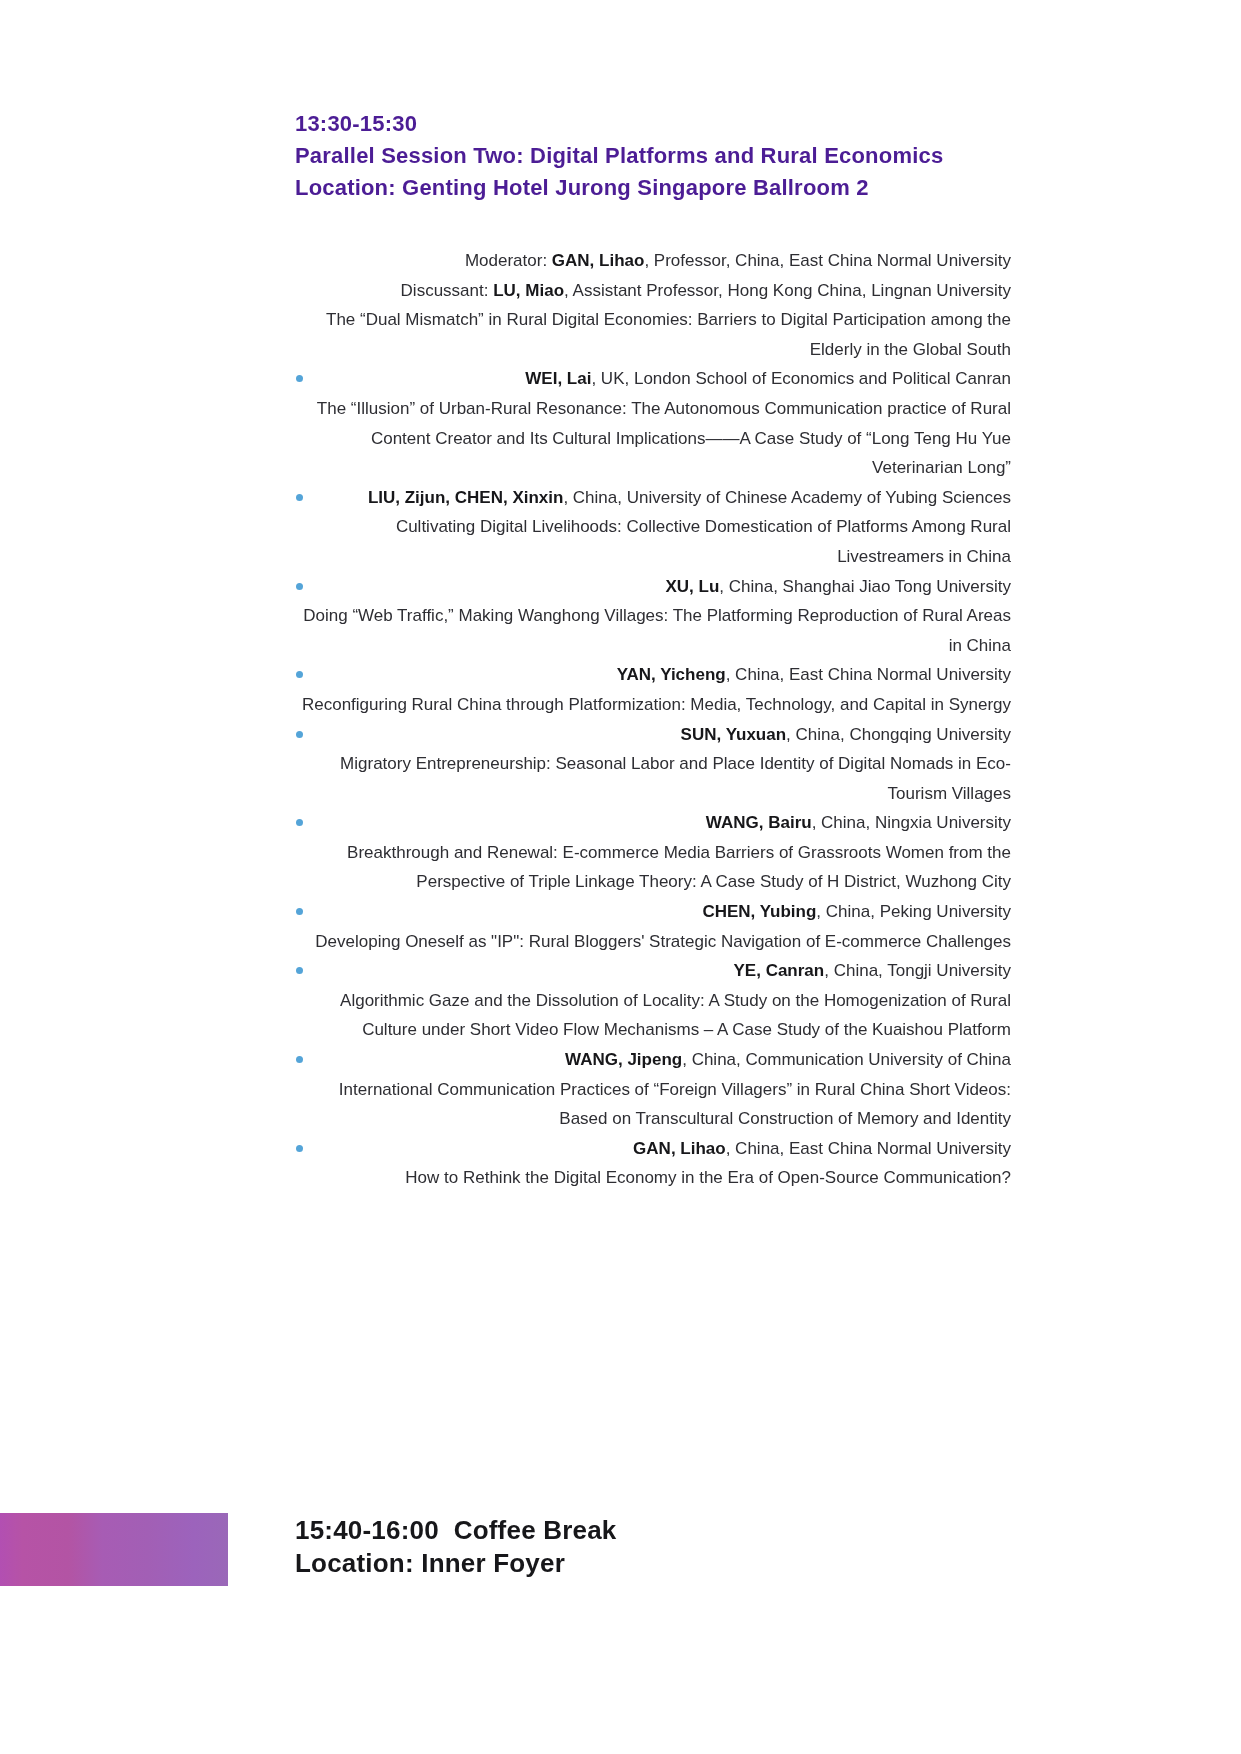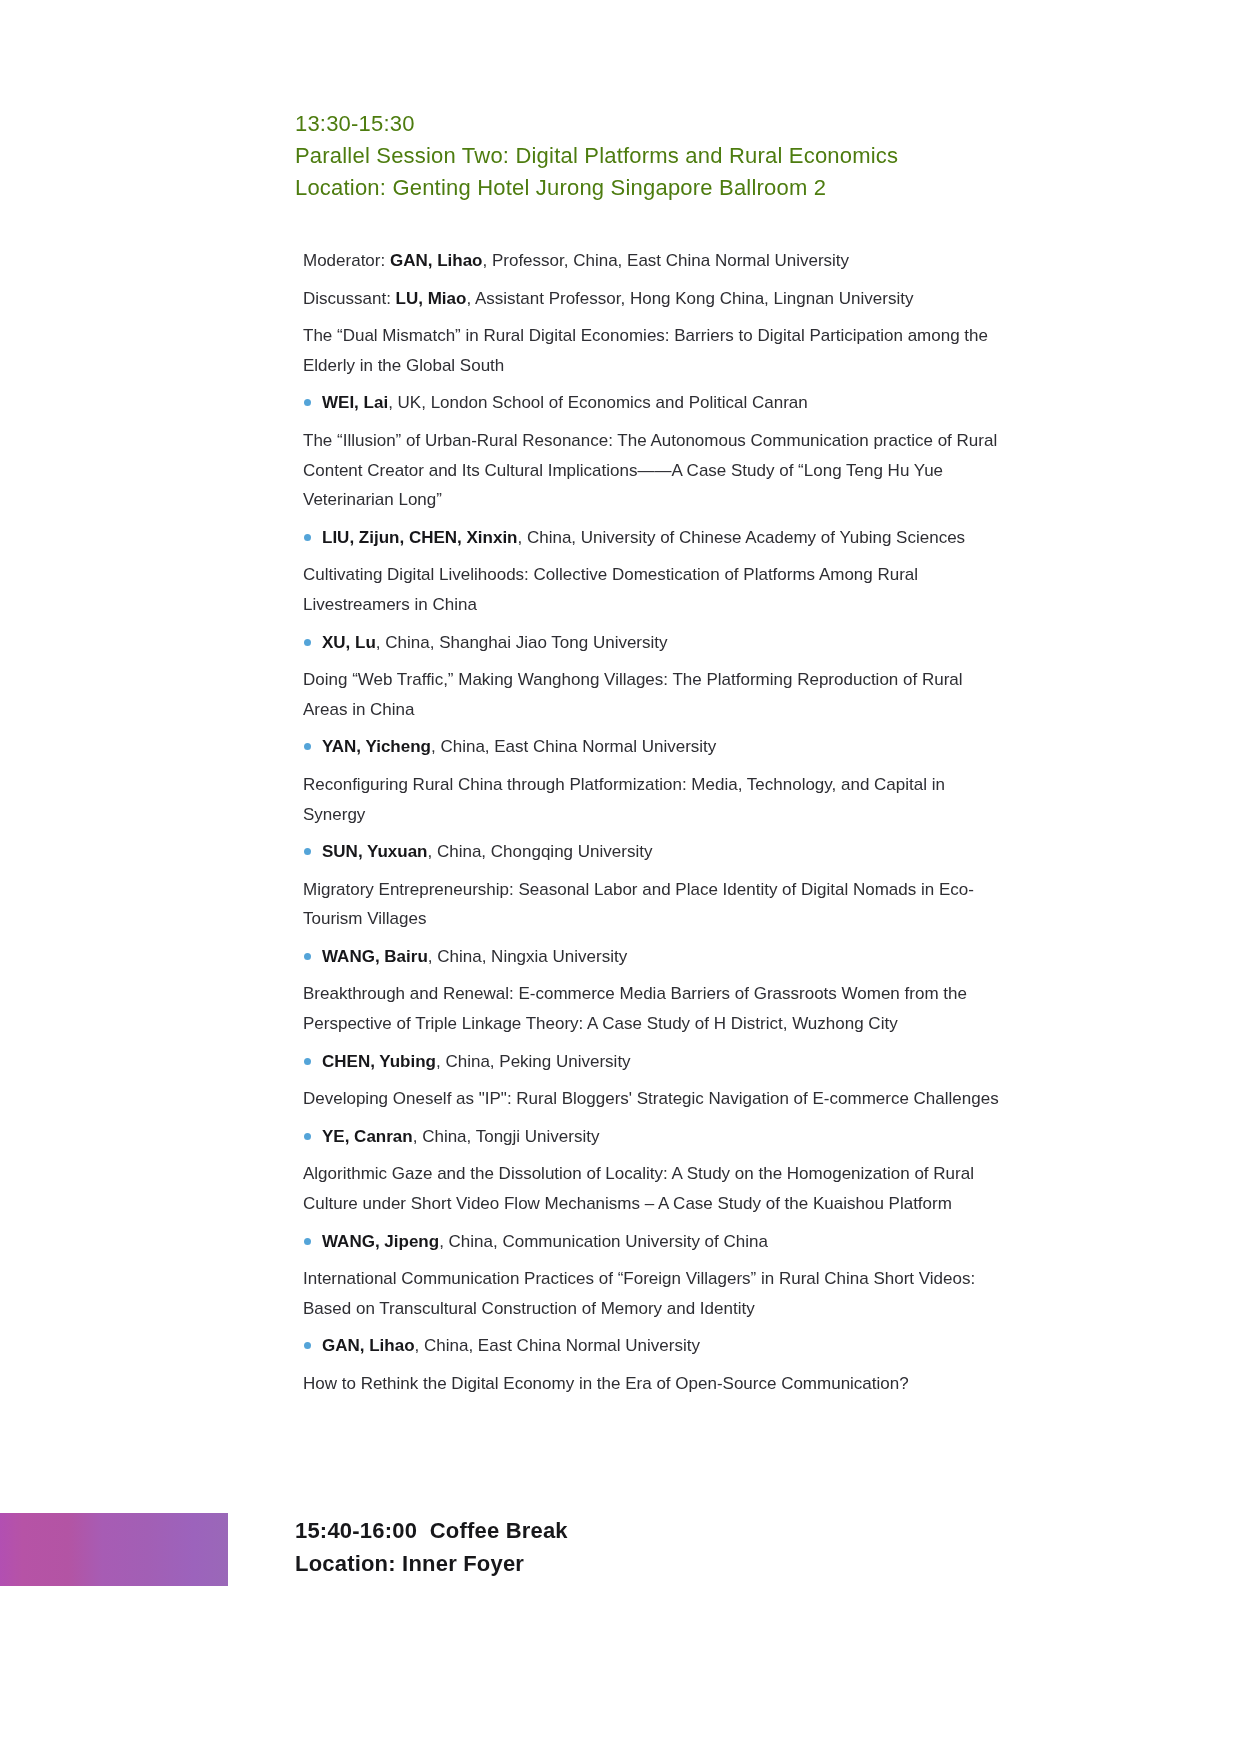--- a/index.html
+++ b/index.html
@@ -12,33 +12,33 @@
     color: #2e2e33;
     overflow: hidden;
   }
   .content {
     position: absolute;
     left: 295px;
     top: 108px;
     width: 716px;
   }
   .session-header {
-    font-weight: 400;
+    font-weight: 700;
     font-size: 22px;
     line-height: 32px;
-    color: #4d7c0f;
+    color: #4c1d95;
     letter-spacing: 0.2px;
   }
   .session-header div { white-space: pre-wrap; }
   .body-text {
     margin-top: 42px;
     font-size: 17px;
     line-height: 29.6px;
   }
-  .body-text p { margin: 8px; }
+  .body-text p { margin: 0; text-align: right; }
   .role-line .role-name,
   .author-line .author-names {
     font-weight: 700;
     color: #17171a;
   }
   .author-line {
     position: relative;
     padding-left: 19px;
   }
   .bullet {
@@ -56,21 +56,21 @@
     top: 1513px;
     width: 228px;
     height: 73px;
     background: linear-gradient(90deg, #b24fb2 0%, #b653a6 10%, #b354a4 30%, #a75cb4 45%, #a25fb5 65%, #9c63bc 85%, #9a68b8 100%);
   }
   .coffee-heading {
     position: absolute;
     left: 295px;
     top: 1514px;
     font-weight: 700;
-    font-size: 22px;
+    font-size: 26px;
     line-height: 33px;
     color: #17171a;
     letter-spacing: 0.2px;
   }
   .coffee-heading div { white-space: pre-wrap; }
 </style>
 </head>
 <body>
 
 <div class="page">

